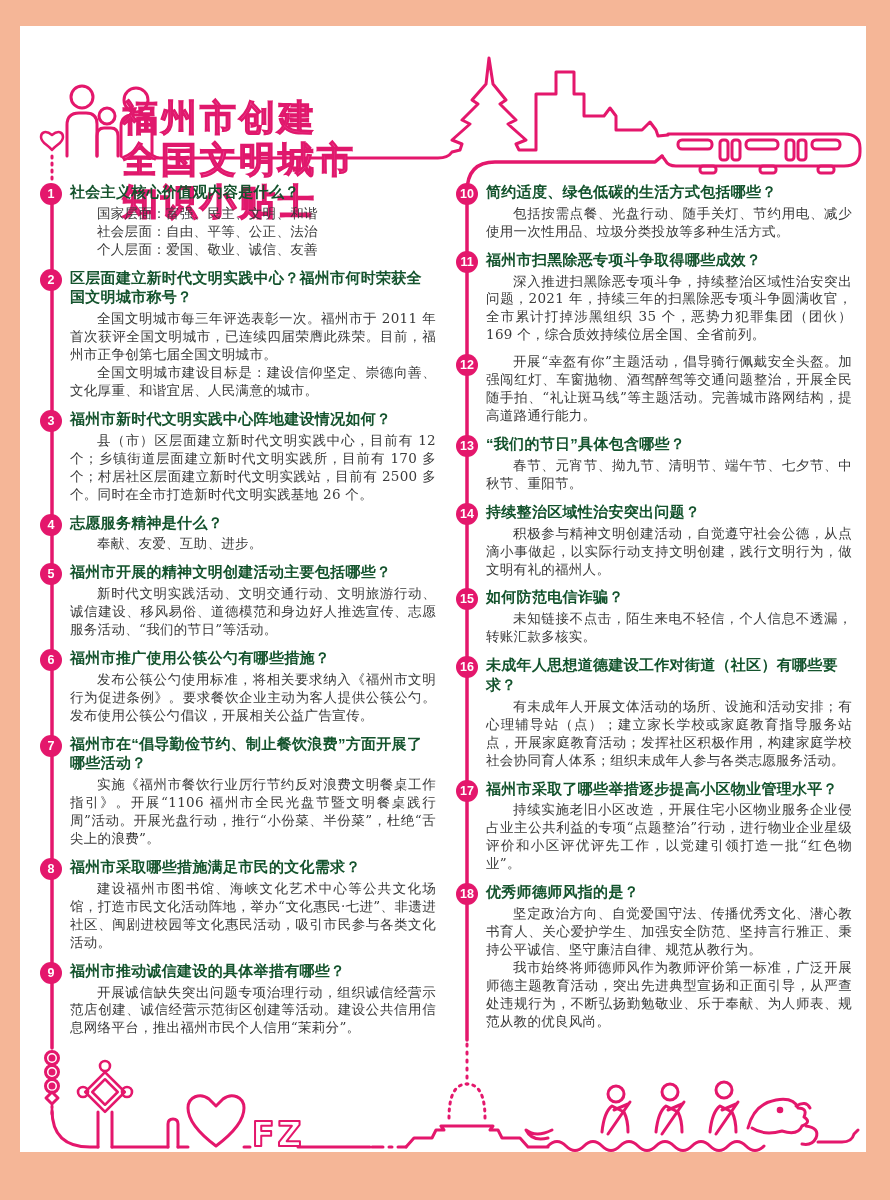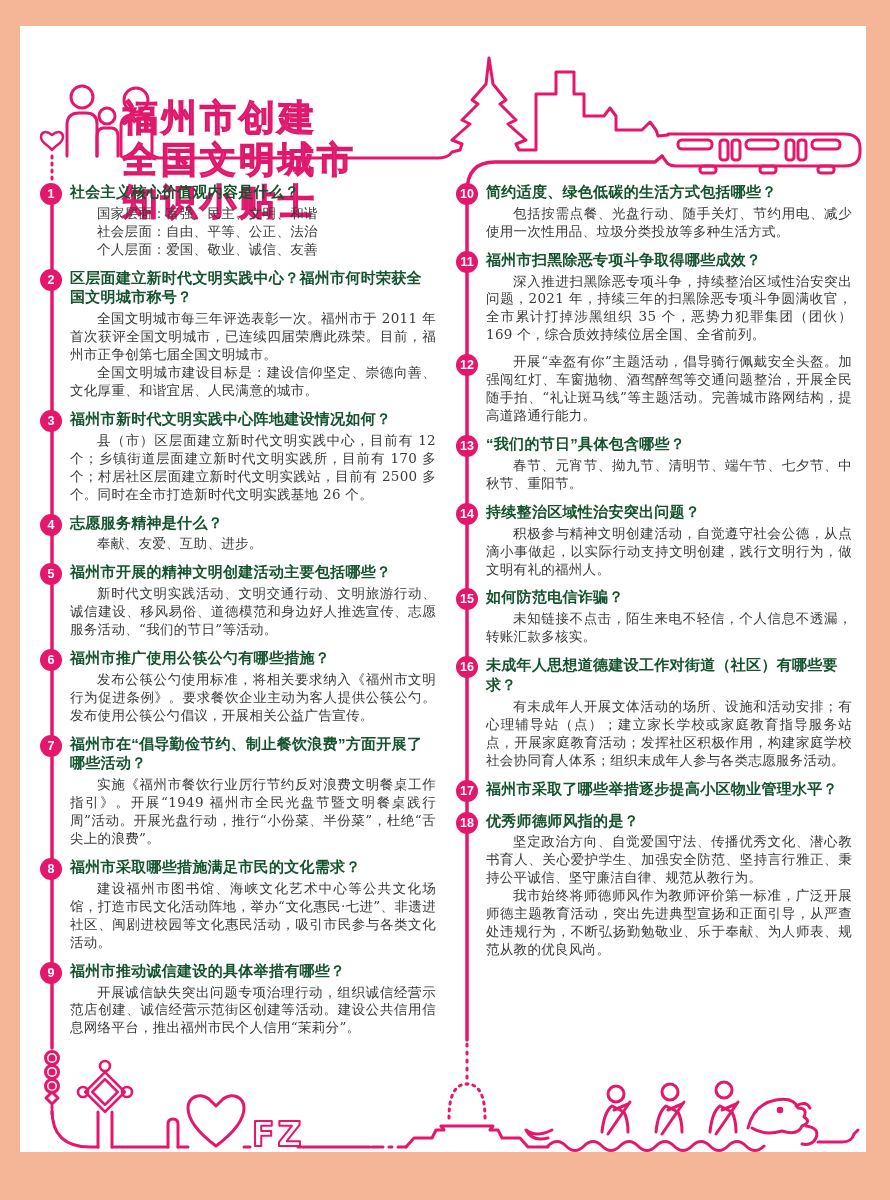--- a/index.html
+++ b/index.html
@@ -229,21 +229,21 @@
           </div>
     </div>
   </div>
       <div class="qa-item">
     <div class="qa-num">
       <div class="badge">7</div>
     </div>
     <div class="qa-body">
       <div class="qa-question">福州市在“倡导勤俭节约、制止餐饮浪费”方面开展了哪些活动？</div>
       <div class="qa-answer">
-            <p>实施《福州市餐饮行业厉行节约反对浪费文明餐桌工作指引》。开展“1949 福州市全民光盘节暨文明餐桌践行周”活动。开展光盘行动，推行“小份菜、半份菜”，杜绝“舌尖上的浪费”。</p>
+            <p>实施《福州市餐饮行业厉行节约反对浪费文明餐桌工作指引》。开展“1106 福州市全民光盘节暨文明餐桌践行周”活动。开展光盘行动，推行“小份菜、半份菜”，杜绝“舌尖上的浪费”。</p>
           </div>
     </div>
   </div>
       <div class="qa-item">
     <div class="qa-num">
       <div class="badge">8</div>
     </div>
     <div class="qa-body">
       <div class="qa-question">福州市采取哪些措施满足市民的文化需求？</div>
       <div class="qa-answer">
@@ -339,20 +339,23 @@
             <p>有未成年人开展文体活动的场所、设施和活动安排；有心理辅导站（点）；建立家长学校或家庭教育指导服务站点，开展家庭教育活动；发挥社区积极作用，构建家庭学校社会协同育人体系；组织未成年人参与各类志愿服务活动。</p>
           </div>
     </div>
   </div>
       <div class="qa-item">
     <div class="qa-num">
       <div class="badge">17</div>
     </div>
     <div class="qa-body">
       <div class="qa-question">福州市采取了哪些举措逐步提高小区物业管理水平？</div>
+      <div class="qa-answer">
+            <p>持续实施老旧小区改造，开展住宅小区物业服务企业侵占业主公共利益的专项“点题整治”行动，进行物业企业星级评价和小区评优评先工作，以党建引领打造一批“红色物业”。</p>
+          </div>
     </div>
   </div>
       <div class="qa-item">
     <div class="qa-num">
       <div class="badge">18</div>
     </div>
     <div class="qa-body">
       <div class="qa-question">优秀师德师风指的是？</div>
       <div class="qa-answer">
             <p>坚定政治方向、自觉爱国守法、传播优秀文化、潜心教书育人、关心爱护学生、加强安全防范、坚持言行雅正、秉持公平诚信、坚守廉洁自律、规范从教行为。</p>

